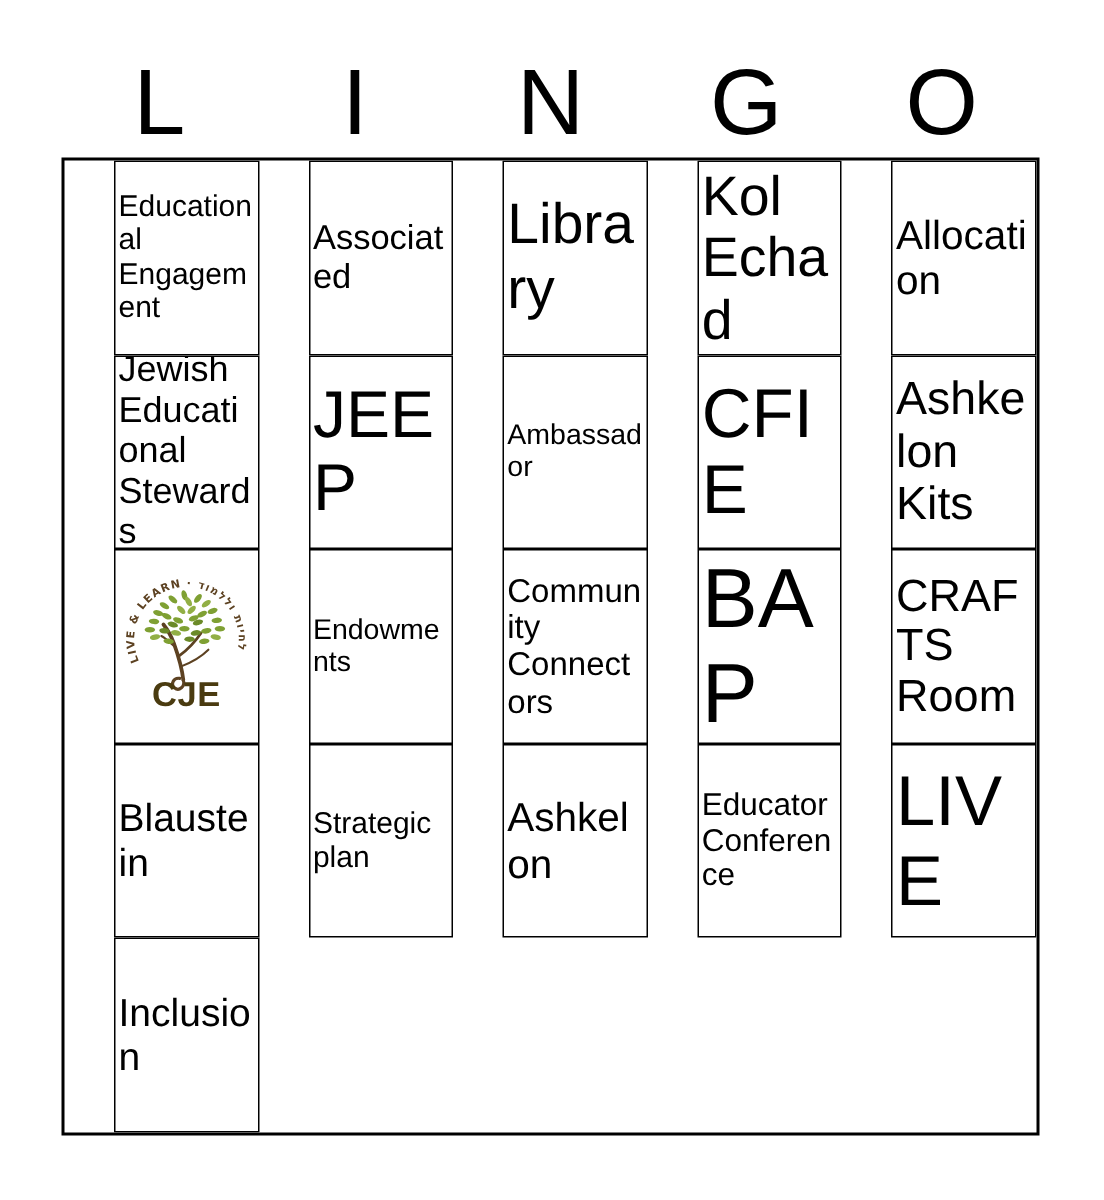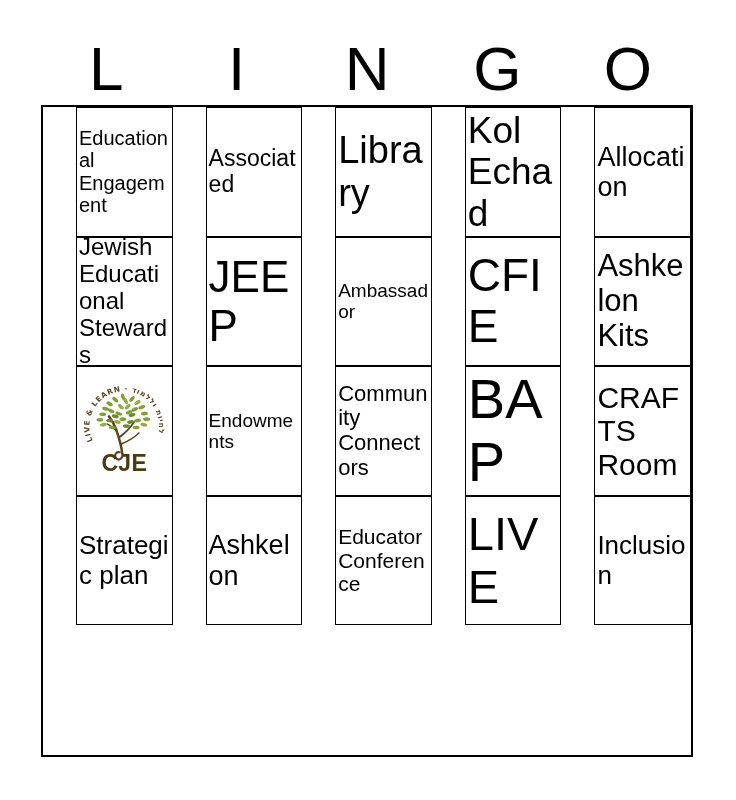--- a/index.html
+++ b/index.html
@@ -189,21 +189,24 @@
       <div class="cell">
         <span class="cell-text" style="font-size: 22px;">Community Connectors</span>
       </div>
       <div class="cell">
         <span class="cell-text" style="font-size: 56px;">BAP</span>
       </div>
       <div class="cell">
         <span class="cell-text" style="font-size: 30px;">CRAFTS Room</span>
       </div>
       <div class="cell">
-        <span class="cell-text" style="font-size: 26px;">Strategic plan</span>
+        <span class="cell-text" style="font-size: 26px;">Blaustein</span>
+      </div>
+      <div class="cell">
+        <span class="cell-text" style="font-size: 20px;">Strategic plan</span>
       </div>
       <div class="cell">
         <span class="cell-text" style="font-size: 27px;">Ashkelon</span>
       </div>
       <div class="cell">
         <span class="cell-text" style="font-size: 21px;">Educator Conference</span>
       </div>
       <div class="cell">
         <span class="cell-text" style="font-size: 47px;">LIVE</span>
       </div>

